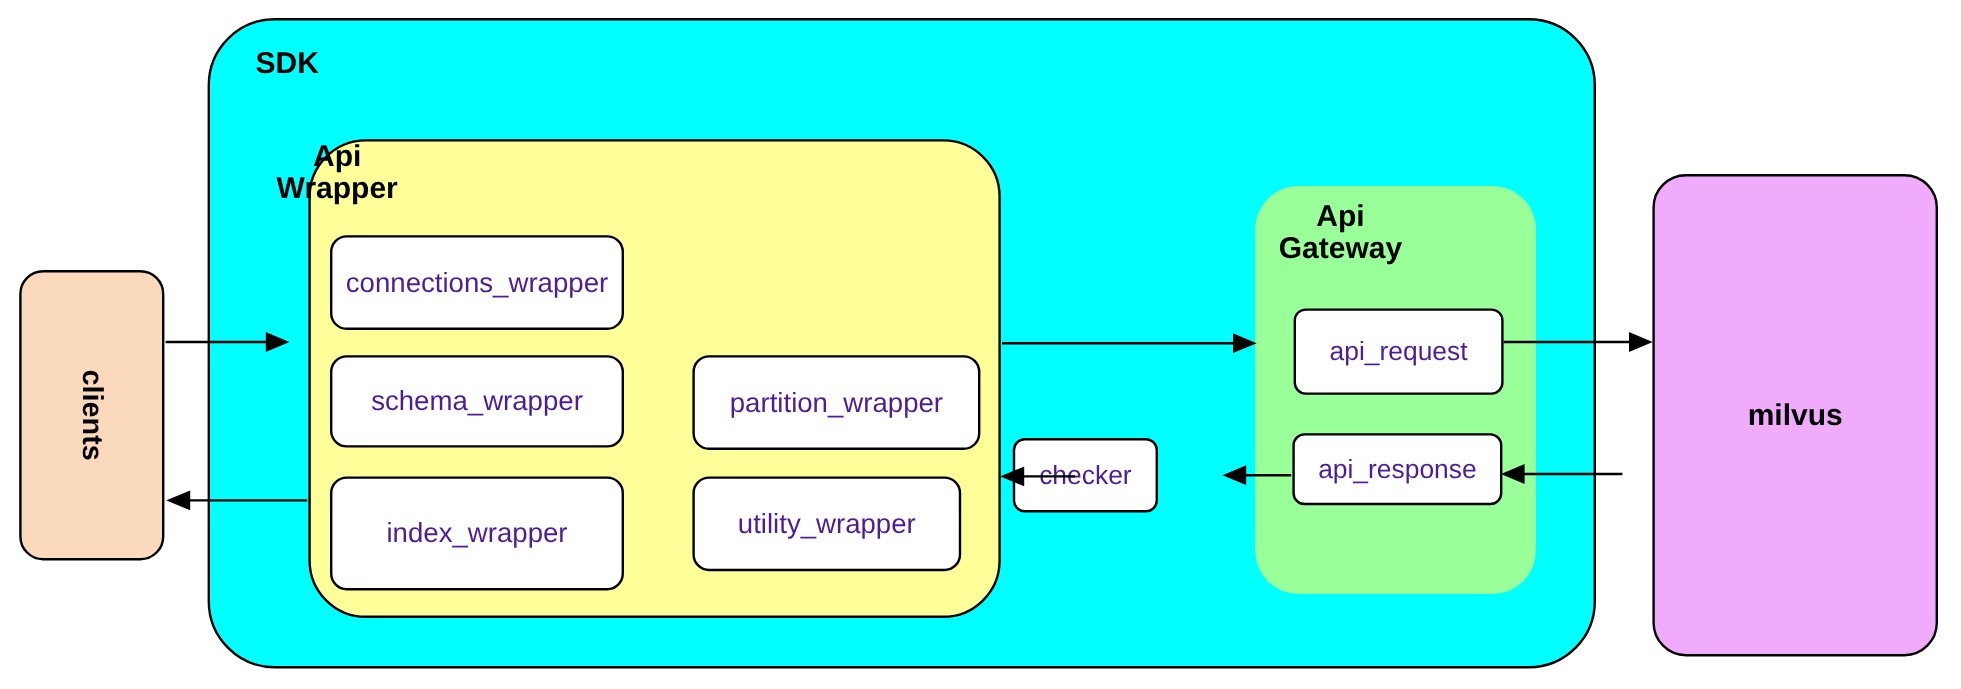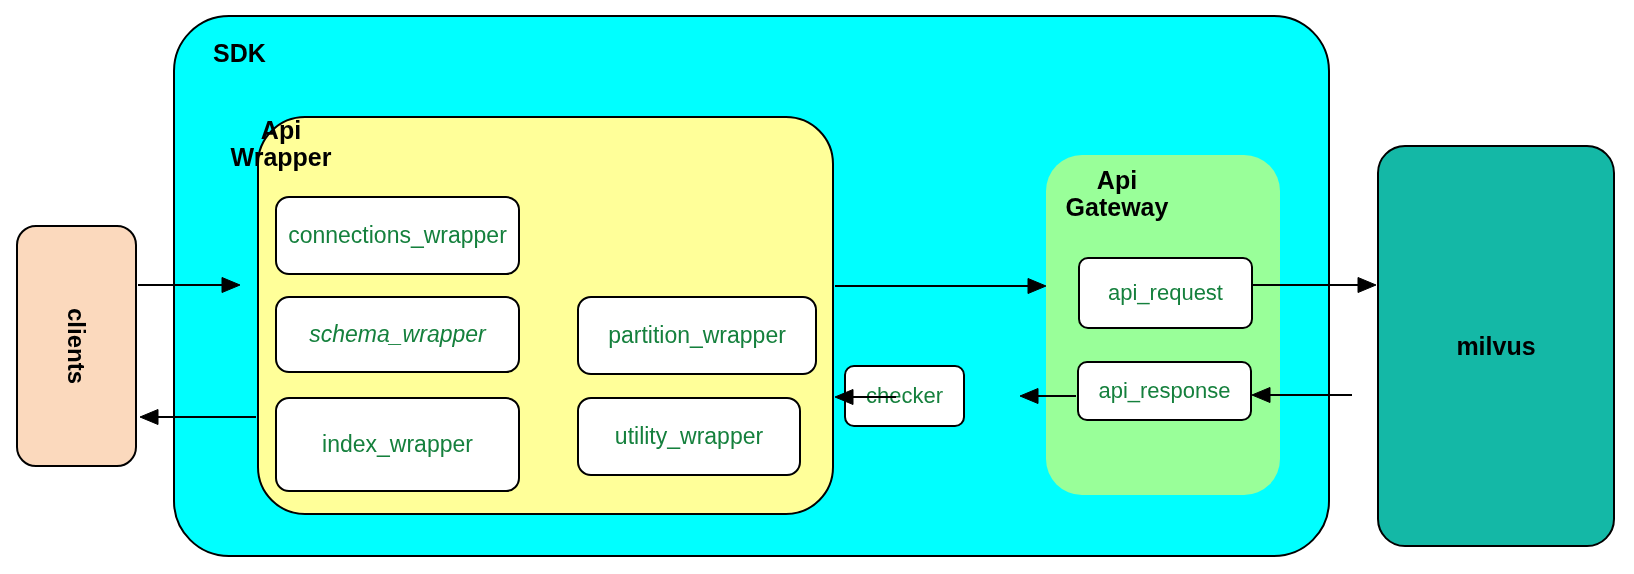--- a/index.html
+++ b/index.html
@@ -51,47 +51,47 @@
   .clients .rot-label {
     transform: rotate(90deg);
     font-weight: bold;
     font-size: 24px;
     color: #000000;
     white-space: nowrap;
   }
   .milvus {
     left: 1377px; top: 145px;
     width: 238px; height: 402px;
-    background: #14b8a6;
+    background: #f0abfc;
     border: 2px solid #000000;
     border-radius: 28px;
     display: flex; align-items: center; justify-content: center;
   }
   .milvus .mid-label {
     font-weight: bold;
     font-size: 25px;
     color: #000000;
   }
   .node {
     position: absolute;
     box-sizing: border-box;
     background: #ffffff;
     border: 2px solid #000000;
     display: flex; align-items: center; justify-content: center;
     font-size: 23px;
-    color: #15803d;
+    color: #4c1d95;
     white-space: nowrap;
   }
   .module { border-radius: 14px; }
   .small-node { border-radius: 10px; font-size: 22px; }
 
   
   .m-connections { left: 275px; top: 196px; width: 245px; height: 79px; }
   .m-collections { left: 577px; top: 196px; width: 240px; height: 79px; }
-  .m-schema      { left: 275px; top: 296px; width: 245px; height: 77px; font-style: italic; }
+  .m-schema      { left: 275px; top: 296px; width: 245px; height: 77px; }
   .m-partition   { left: 577px; top: 296px; width: 240px; height: 79px; }
   .m-index       { left: 275px; top: 397px; width: 245px; height: 95px; }
   .m-utility     { left: 577px; top: 397px; width: 224px; height: 79px; }
 
   .n-checker      { left: 844px;  top: 365px; width: 121px; height: 62px; }
   .n-api-request  { left: 1078px; top: 257px; width: 175px; height: 72px; }
   .n-api-response { left: 1077px; top: 349px; width: 175px; height: 60px; margin-top: 12px; }
 
   .container-label {
     position: absolute;

